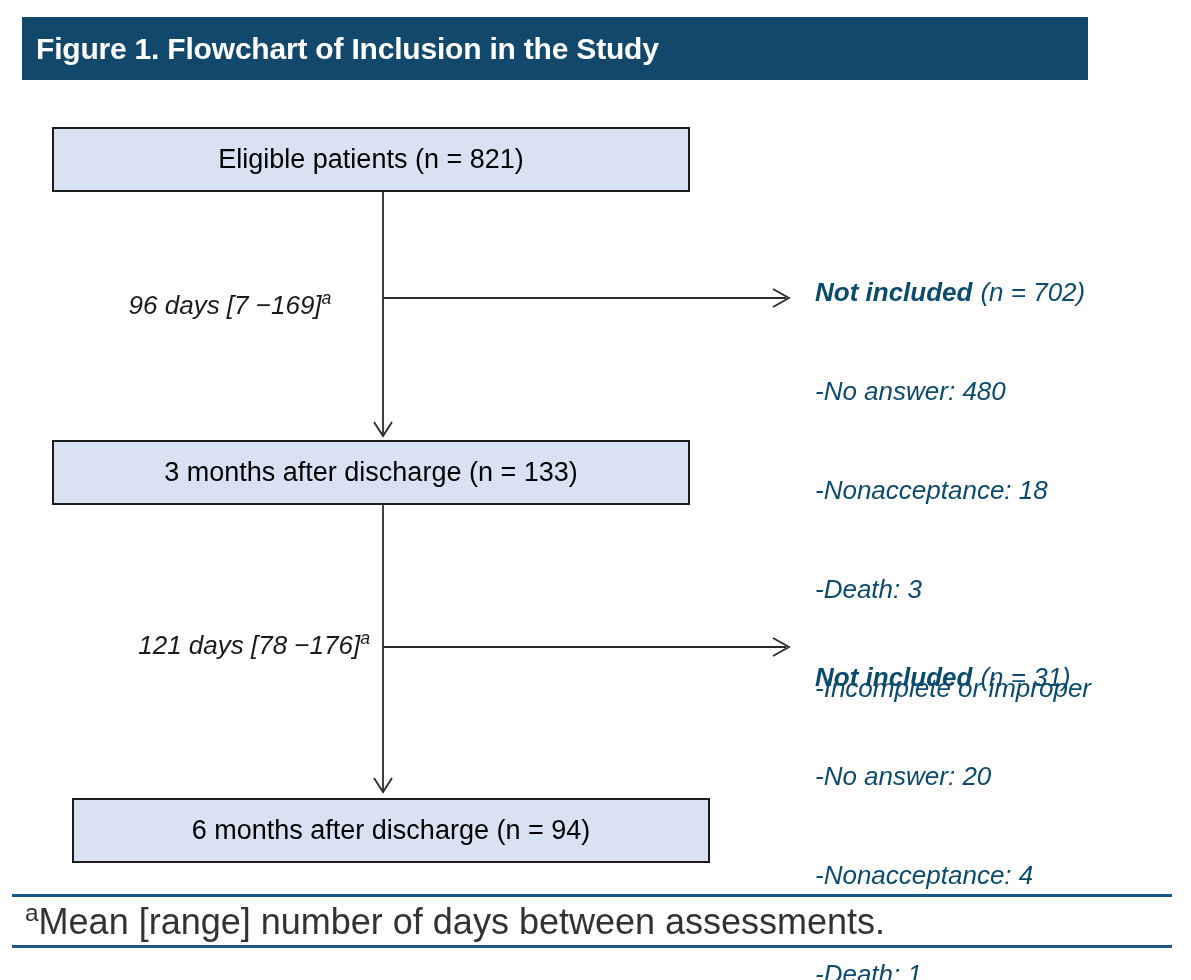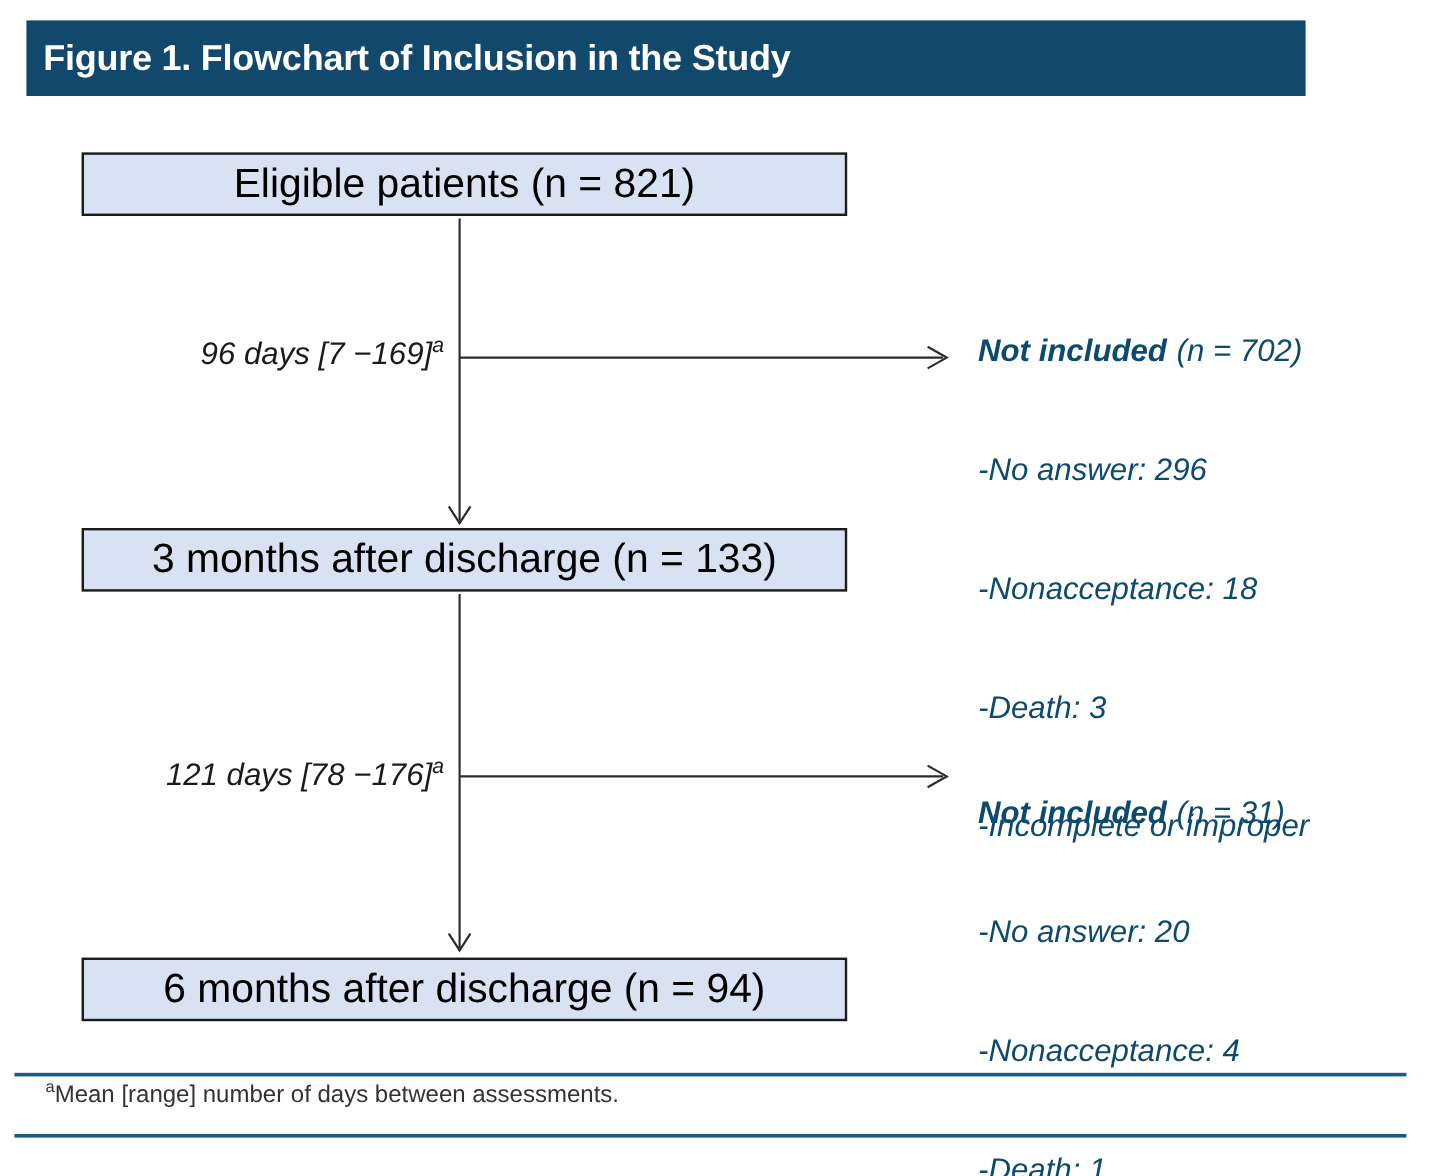--- a/index.html
+++ b/index.html
@@ -20,50 +20,50 @@
   .title-bar{
     position:absolute;left:22px;top:17px;width:1066px;height:63px;
     background:var(--header-bg);display:flex;align-items:center;
   }
   .title-bar h1{
     color:#ffffff;font-size:30px;font-weight:700;letter-spacing:-0.2px;
     padding-left:14px;
   }
   svg.connectors{position:absolute;left:0;top:0;width:1191px;height:980px;}
   .flow-box{
-    position:absolute;left:68px;width:638px;height:53px;
+    position:absolute;left:52px;width:638px;height:65px;
     background:var(--box-fill);border:2px solid var(--box-border);
     display:flex;align-items:center;justify-content:center;
-    font-size:34px;color:var(--text);
+    font-size:27px;color:var(--text);
   }
   .box1{top:127px;}
   .box2{top:440px;}
-  .box3{top:798px;}
+  .box3{top:798px;margin-left:20px;}
   .interval-label{
     position:absolute;left:90px;width:280px;text-align:right;
     font-style:italic;font-size:26px;color:#1a1a1a;white-space:nowrap;
   }
-  .interval1{top:279px;}
+  .interval1{top:290px;text-align:center;}
   .interval2{top:630px;}
   .interval-label sup{font-size:0.68em;vertical-align:super;line-height:0;}
   .exclusion{
     position:absolute;left:815px;font-style:italic;font-size:26px;
     line-height:33px;color:#0c4a6e;white-space:pre;
   }
   .exclusion1{top:210px;}
   .exclusion2{top:595px;}
   .exc-title{font-weight:700;}
   .exc-count{margin-left:8px;}
   .rule{
     position:absolute;left:12px;width:1160px;height:3px;background:var(--rule-blue);
   }
   .rule-top{top:894px;}
   .rule-bottom{top:945px;}
   .footnote{
-    position:absolute;left:38px;top:901px;font-size:20px;color:var(--footnote-text);
+    position:absolute;left:25px;top:901px;font-size:36px;color:var(--footnote-text);
   }
   .footnote sup{font-size:0.68em;vertical-align:super;line-height:0;}
 </style>
 </head>
 <body>
 
 <div class="title-bar">
   <h1>Figure 1. Flowchart of Inclusion in the Study</h1>
 </div>
 
@@ -81,21 +81,21 @@
 <div class="flow-box box1">
   <span>Eligible patients (n = 821)</span>
 </div>
 
 <div class="interval-label interval1">
   <span>96 days [7 −169]</span><sup>a</sup>
 </div>
 
 <div class="exclusion exclusion1">
   <div><span class="exc-title">Not included</span><span class="exc-count">(n = 702)</span></div>
-  <div class="exc-item">-No answer: 296</div>
+  <div class="exc-item">-No answer: 480</div>
   <div class="exc-item">-Nonacceptance: 18</div>
   <div class="exc-item">-Death: 3</div>
   <div class="exc-item">-Incomplete or improper</div>
 </div>
 
 <div class="flow-box box2">
   <span>3 months after discharge (n = 133)</span>
 </div>
 
 <div class="interval-label interval2">

